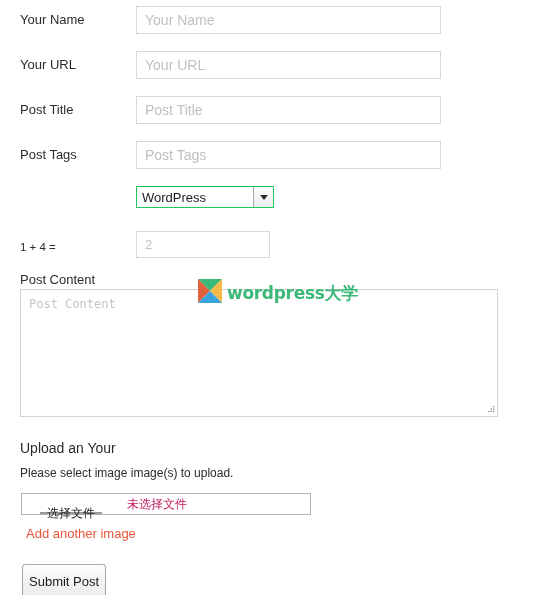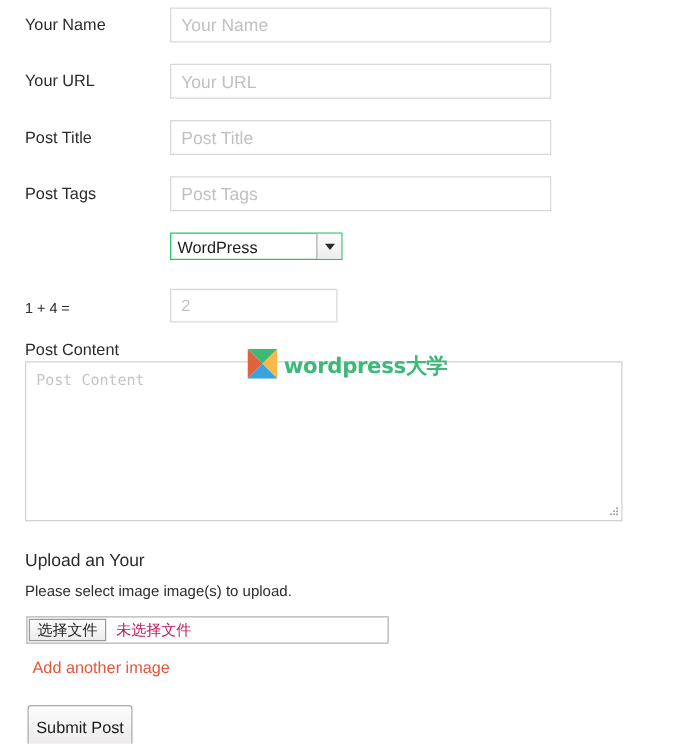--- a/index.html
+++ b/index.html
@@ -205,21 +205,21 @@
     top: 53px;
     width: 290px;
     height: 22px;
     box-sizing: border-box;
     border: 1px solid #b3b3b3;
     background: #ffffff;
     display: flex;
     align-items: stretch;
   }
   .file-btn {
-    margin: 1px;
+    margin: 18px;
     padding: 0 6px;
     border: 1px solid #9b9b9b;
     background: linear-gradient(#fbfbfb, #ececec);
     font-family: "DejaVu Sans", sans-serif;
     font-size: 12px;
     color: #1b1b1b;
     display: flex;
     align-items: center;
     white-space: nowrap;
   }

